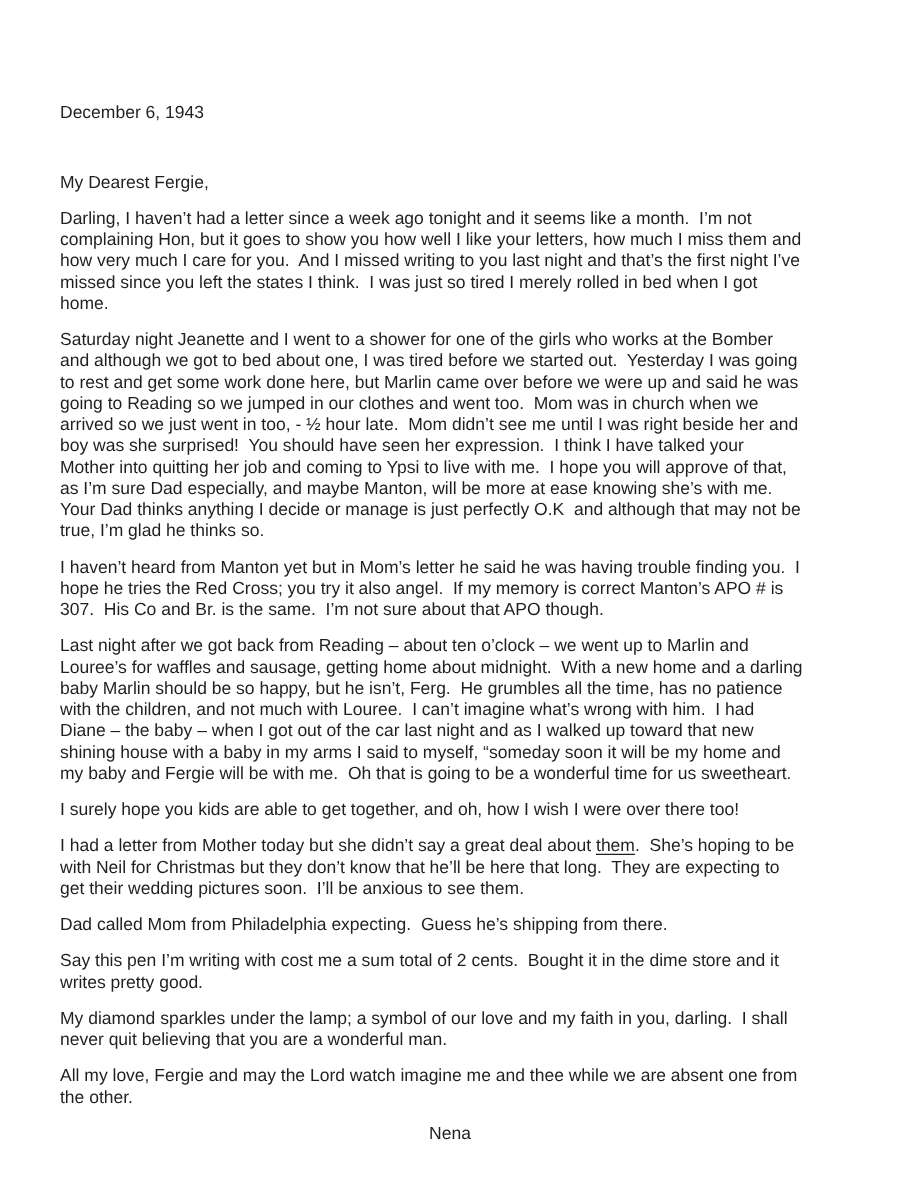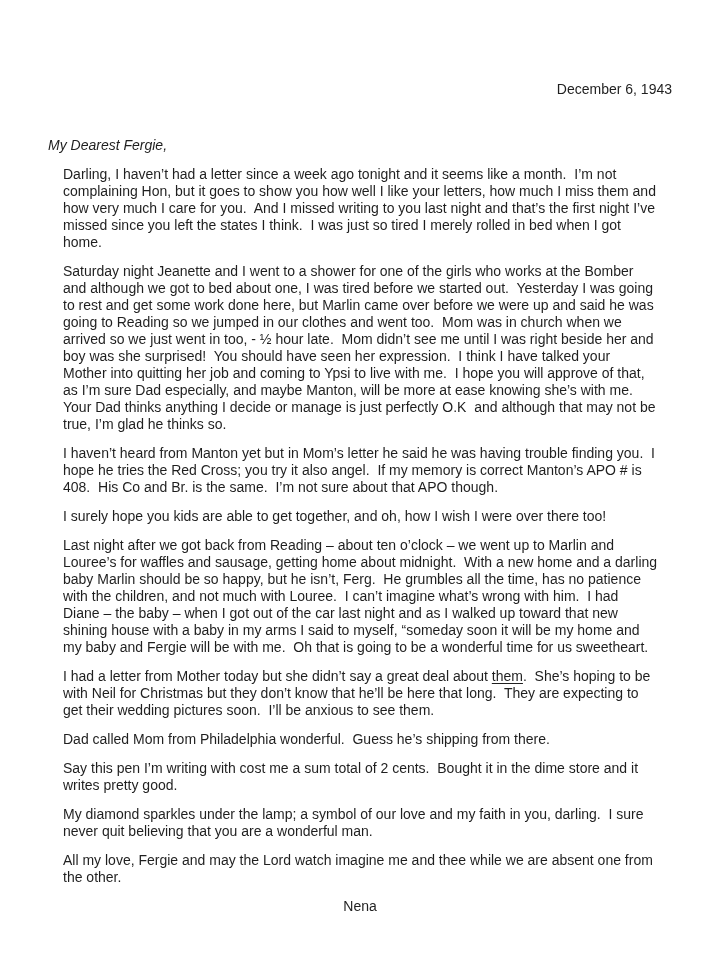--- a/index.html
+++ b/index.html
@@ -14,30 +14,28 @@
     overflow: hidden;
   }
   .page {
     box-sizing: border-box;
     width: 720px;
     height: 960px;
     padding: 47px 8px 0 48px;
   }
   .heading {
     width: 624px;
-    text-align: right;
     white-space: pre-wrap;
   }
   .salutation {
     margin-top: 5px;
     white-space: pre-wrap;
-    font-style: italic;
   }
   p.para {
-    margin: 12px 0 0 15px;
+    margin: 12px 0 0 0;
     white-space: pre-wrap;
   }
   .underline { text-decoration: underline; text-underline-offset: 2px; }
   .signature {
     margin-top: 12px;
     width: 624px;
     text-align: center;
     white-space: pre-wrap;
   }
 </style>
@@ -64,42 +62,42 @@
 going to Reading so we jumped in our clothes and went too.  Mom was in church when we
 arrived so we just went in too, - ½ hour late.  Mom didn’t see me until I was right beside her and
 boy was she surprised!  You should have seen her expression.  I think I have talked your
 Mother into quitting her job and coming to Ypsi to live with me.  I hope you will approve of that,
 as I’m sure Dad especially, and maybe Manton, will be more at ease knowing she’s with me.
 Your Dad thinks anything I decide or manage is just perfectly O.K  and although that may not be
 true, I’m glad he thinks so.</p>
 
   <p class="para">I haven’t heard from Manton yet but in Mom’s letter he said he was having trouble finding you.  I
 hope he tries the Red Cross; you try it also angel.  If my memory is correct Manton’s APO # is
-408.  His Co and Br. is the same.  I’m not sure about that APO though.</p>
-
-  <p class="para">I surely hope you kids are able to get together, and oh, how I wish I were over there too!</p>
+307.  His Co and Br. is the same.  I’m not sure about that APO though.</p>
 
   <p class="para">Last night after we got back from Reading – about ten o’clock – we went up to Marlin and
 Louree’s for waffles and sausage, getting home about midnight.  With a new home and a darling
 baby Marlin should be so happy, but he isn’t, Ferg.  He grumbles all the time, has no patience
 with the children, and not much with Louree.  I can’t imagine what’s wrong with him.  I had
 Diane – the baby – when I got out of the car last night and as I walked up toward that new
 shining house with a baby in my arms I said to myself, “someday soon it will be my home and
 my baby and Fergie will be with me.  Oh that is going to be a wonderful time for us sweetheart.</p>
 
+  <p class="para">I surely hope you kids are able to get together, and oh, how I wish I were over there too!</p>
+
   <p class="para"><span>I had a letter from Mother today but she didn’t say a great deal about </span><span class="underline">them</span><span>.  She’s hoping to be
 with Neil for Christmas but they don’t know that he’ll be here that long.  They are expecting to
 get their wedding pictures soon.  I’ll be anxious to see them.</span></p>
 
-  <p class="para">Dad called Mom from Philadelphia wonderful.  Guess he’s shipping from there.</p>
+  <p class="para">Dad called Mom from Philadelphia expecting.  Guess he’s shipping from there.</p>
 
   <p class="para">Say this pen I’m writing with cost me a sum total of 2 cents.  Bought it in the dime store and it
 writes pretty good.</p>
 
-  <p class="para">My diamond sparkles under the lamp; a symbol of our love and my faith in you, darling.  I sure
+  <p class="para">My diamond sparkles under the lamp; a symbol of our love and my faith in you, darling.  I shall
 never quit believing that you are a wonderful man.</p>
 
   <p class="para">All my love, Fergie and may the Lord watch imagine me and thee while we are absent one from
 the other.</p>
 
   <div class="signature">Nena</div>
 
 </div>
 
 </body></html>

